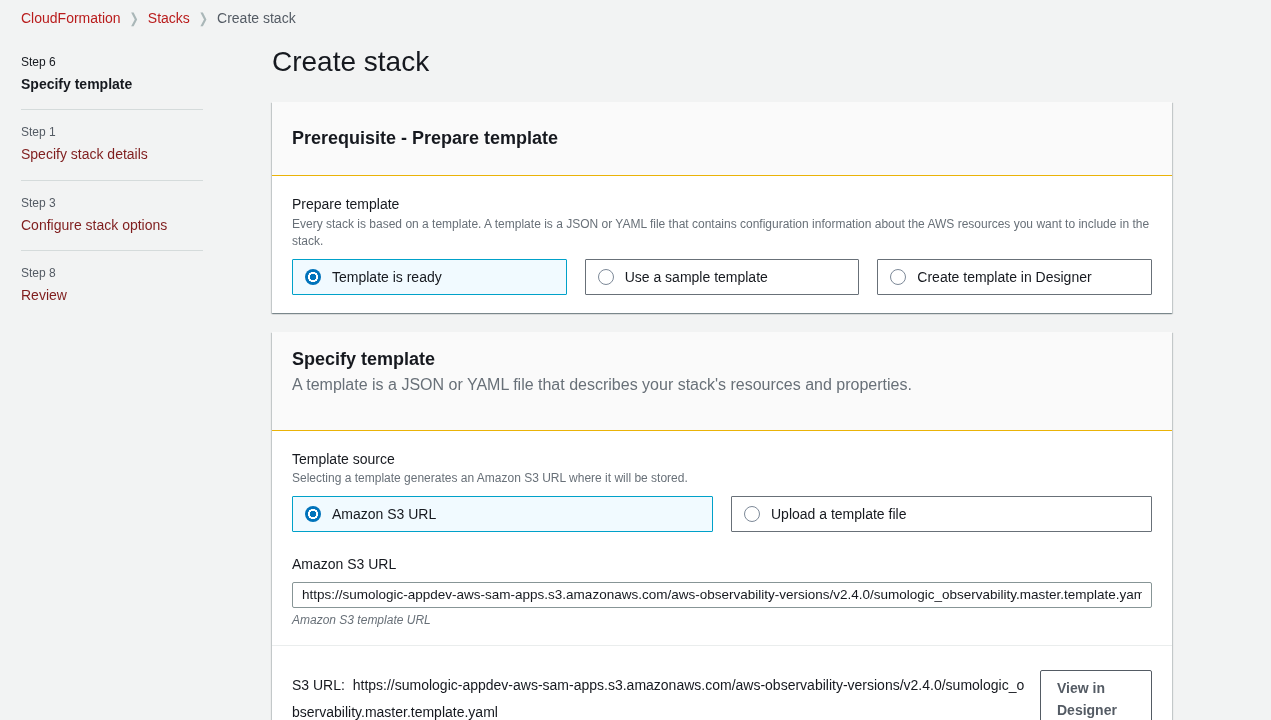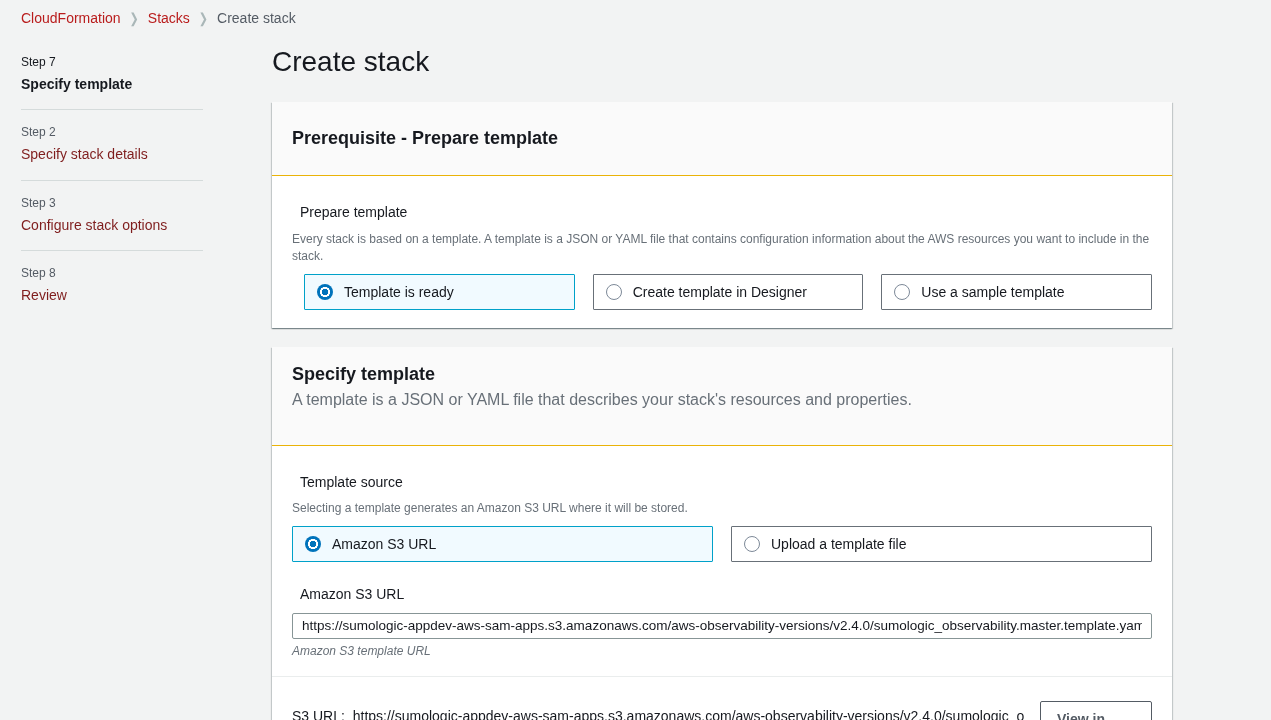--- a/index.html
+++ b/index.html
@@ -44,25 +44,25 @@
   .card-header {
     background:#fafafa;
     border-bottom:1px solid #eab308;
     padding:18px 20px;
   }
   .card-header.tall { padding:27px 20px; }
   .card-title { font-size:18px; font-weight:bold; margin:0; line-height:1.1; }
   .card-desc { font-size:16px; color:#687078; margin:5px 0 15px 0; line-height:1.4; }
   .card-body { padding:19px 20px 18px 20px; }
 
-  .field-label { font-size:14px; margin:8px; line-height:1.4; }
+  .field-label { font-size:14px; margin:0; line-height:1.4; }
   .field-desc { font-size:12px; color:#687078; margin:1px 0 0 0; line-height:1.4; }
 
   .tile-row { display:grid; gap:18px; margin-top:9px; }
-  .tile-row.cols-3 { grid-template-columns:repeat(3, 1fr);margin-left:12px; }
+  .tile-row.cols-3 { grid-template-columns:repeat(3, 1fr); }
   .tile-row.cols-2 { grid-template-columns:repeat(2, 1fr); }
   .tile {
     border:1px solid #687078; background:#fff;
     height:36px; padding:0 12px;
     display:flex; align-items:center; gap:11px;
     font-size:14px; cursor:pointer; border-radius:1px;
   }
   .tile.selected { border:1px solid #00a1c9; background:#f1faff; }
   .radio-dot {
     width:16px; height:16px; border-radius:50%;
@@ -105,26 +105,26 @@
 <nav class="breadcrumb">
   <a class="crumb-link">CloudFormation</a>
   <span class="crumb-sep"></span>
   <a class="crumb-link">Stacks</a>
   <span class="crumb-sep"></span>
   <span class="crumb-current">Create stack</span>
 </nav>
 
 <aside class="stepnav">
   <div class="step active">
-    <p class="step-num">Step 7</p>
+    <p class="step-num">Step 6</p>
     <p class="step-label">Specify template</p>
   </div>
   <hr class="step-divider">
   <div class="step">
-    <p class="step-num">Step 2</p>
+    <p class="step-num">Step 1</p>
     <p class="step-label">Specify stack details</p>
   </div>
   <hr class="step-divider">
   <div class="step">
     <p class="step-num">Step 3</p>
     <p class="step-label">Configure stack options</p>
   </div>
   <hr class="step-divider">
   <div class="step">
     <p class="step-num">Step 8</p>
@@ -142,25 +142,25 @@
     <div class="card-body">
       <p class="field-label">Prepare template</p>
       <p class="field-desc">Every stack is based on a template. A template is a JSON or YAML file that contains configuration information about the AWS resources you want to include in the stack.</p>
       <div class="tile-row cols-3">
         <div class="tile selected">
           <span class="radio-dot"></span>
           <span>Template is ready</span>
         </div>
         <div class="tile">
           <span class="radio-dot"></span>
-          <span>Create template in Designer</span>
+          <span>Use a sample template</span>
         </div>
         <div class="tile">
           <span class="radio-dot"></span>
-          <span>Use a sample template</span>
+          <span>Create template in Designer</span>
         </div>
       </div>
     </div>
   </section>
 
   <section class="card">
     <div class="card-header">
       <h2 class="card-title">Specify template</h2>
       <p class="card-desc">A template is a JSON or YAML file that describes your stack's resources and properties.</p>
     </div>

